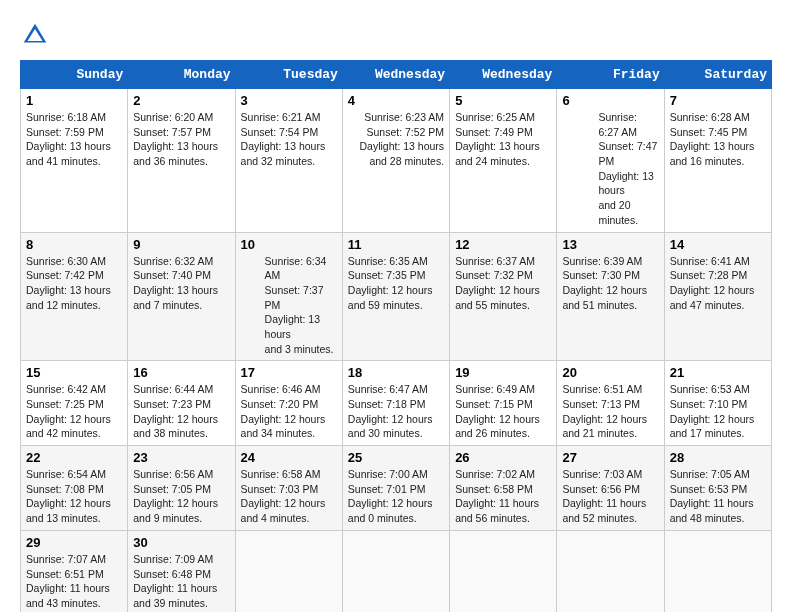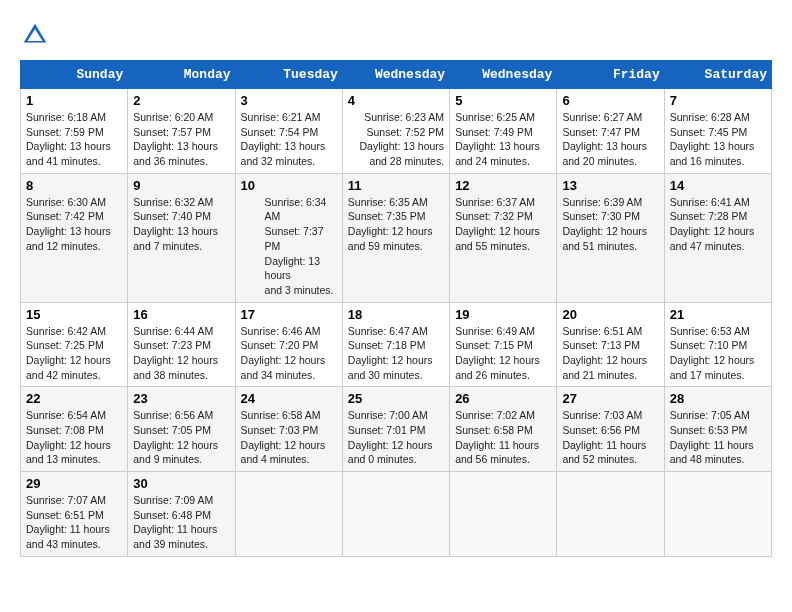--- a/index.html
+++ b/index.html
@@ -154,21 +154,21 @@
         </td>
         <td>
           <span class="day-num">5</span>
           <div class="day-info" style="white-space: pre-line;">Sunrise: 6:25 AM
 Sunset: 7:49 PM
 Daylight: 13 hours
 and 24 minutes.</div>
         </td>
         <td>
           <span class="day-num">6</span>
-          <div class="day-info" style="white-space: pre-line;">Sunrise: 6:27 AM
+          <div class="day-info" style="white-space: pre-line; margin-left: 36px;">Sunrise: 6:27 AM
 Sunset: 7:47 PM
 Daylight: 13 hours
 and 20 minutes.</div>
         </td>
         <td>
           <span class="day-num">7</span>
           <div class="day-info" style="white-space: pre-line;">Sunrise: 6:28 AM
 Sunset: 7:45 PM
 Daylight: 13 hours
 and 16 minutes.</div>

